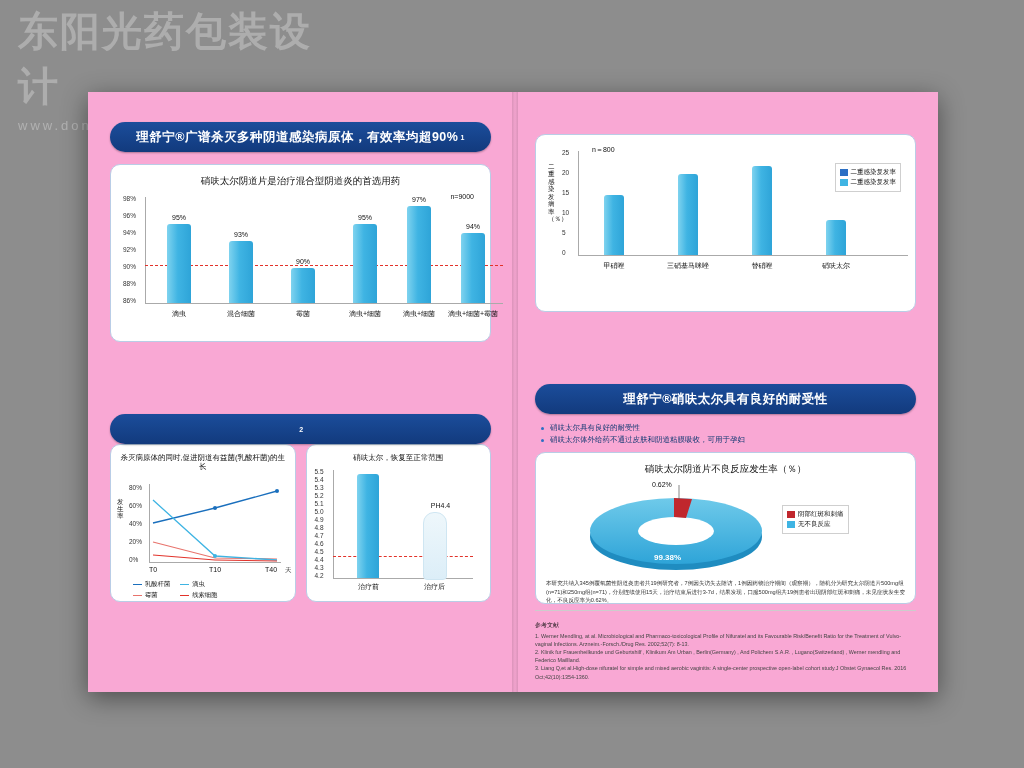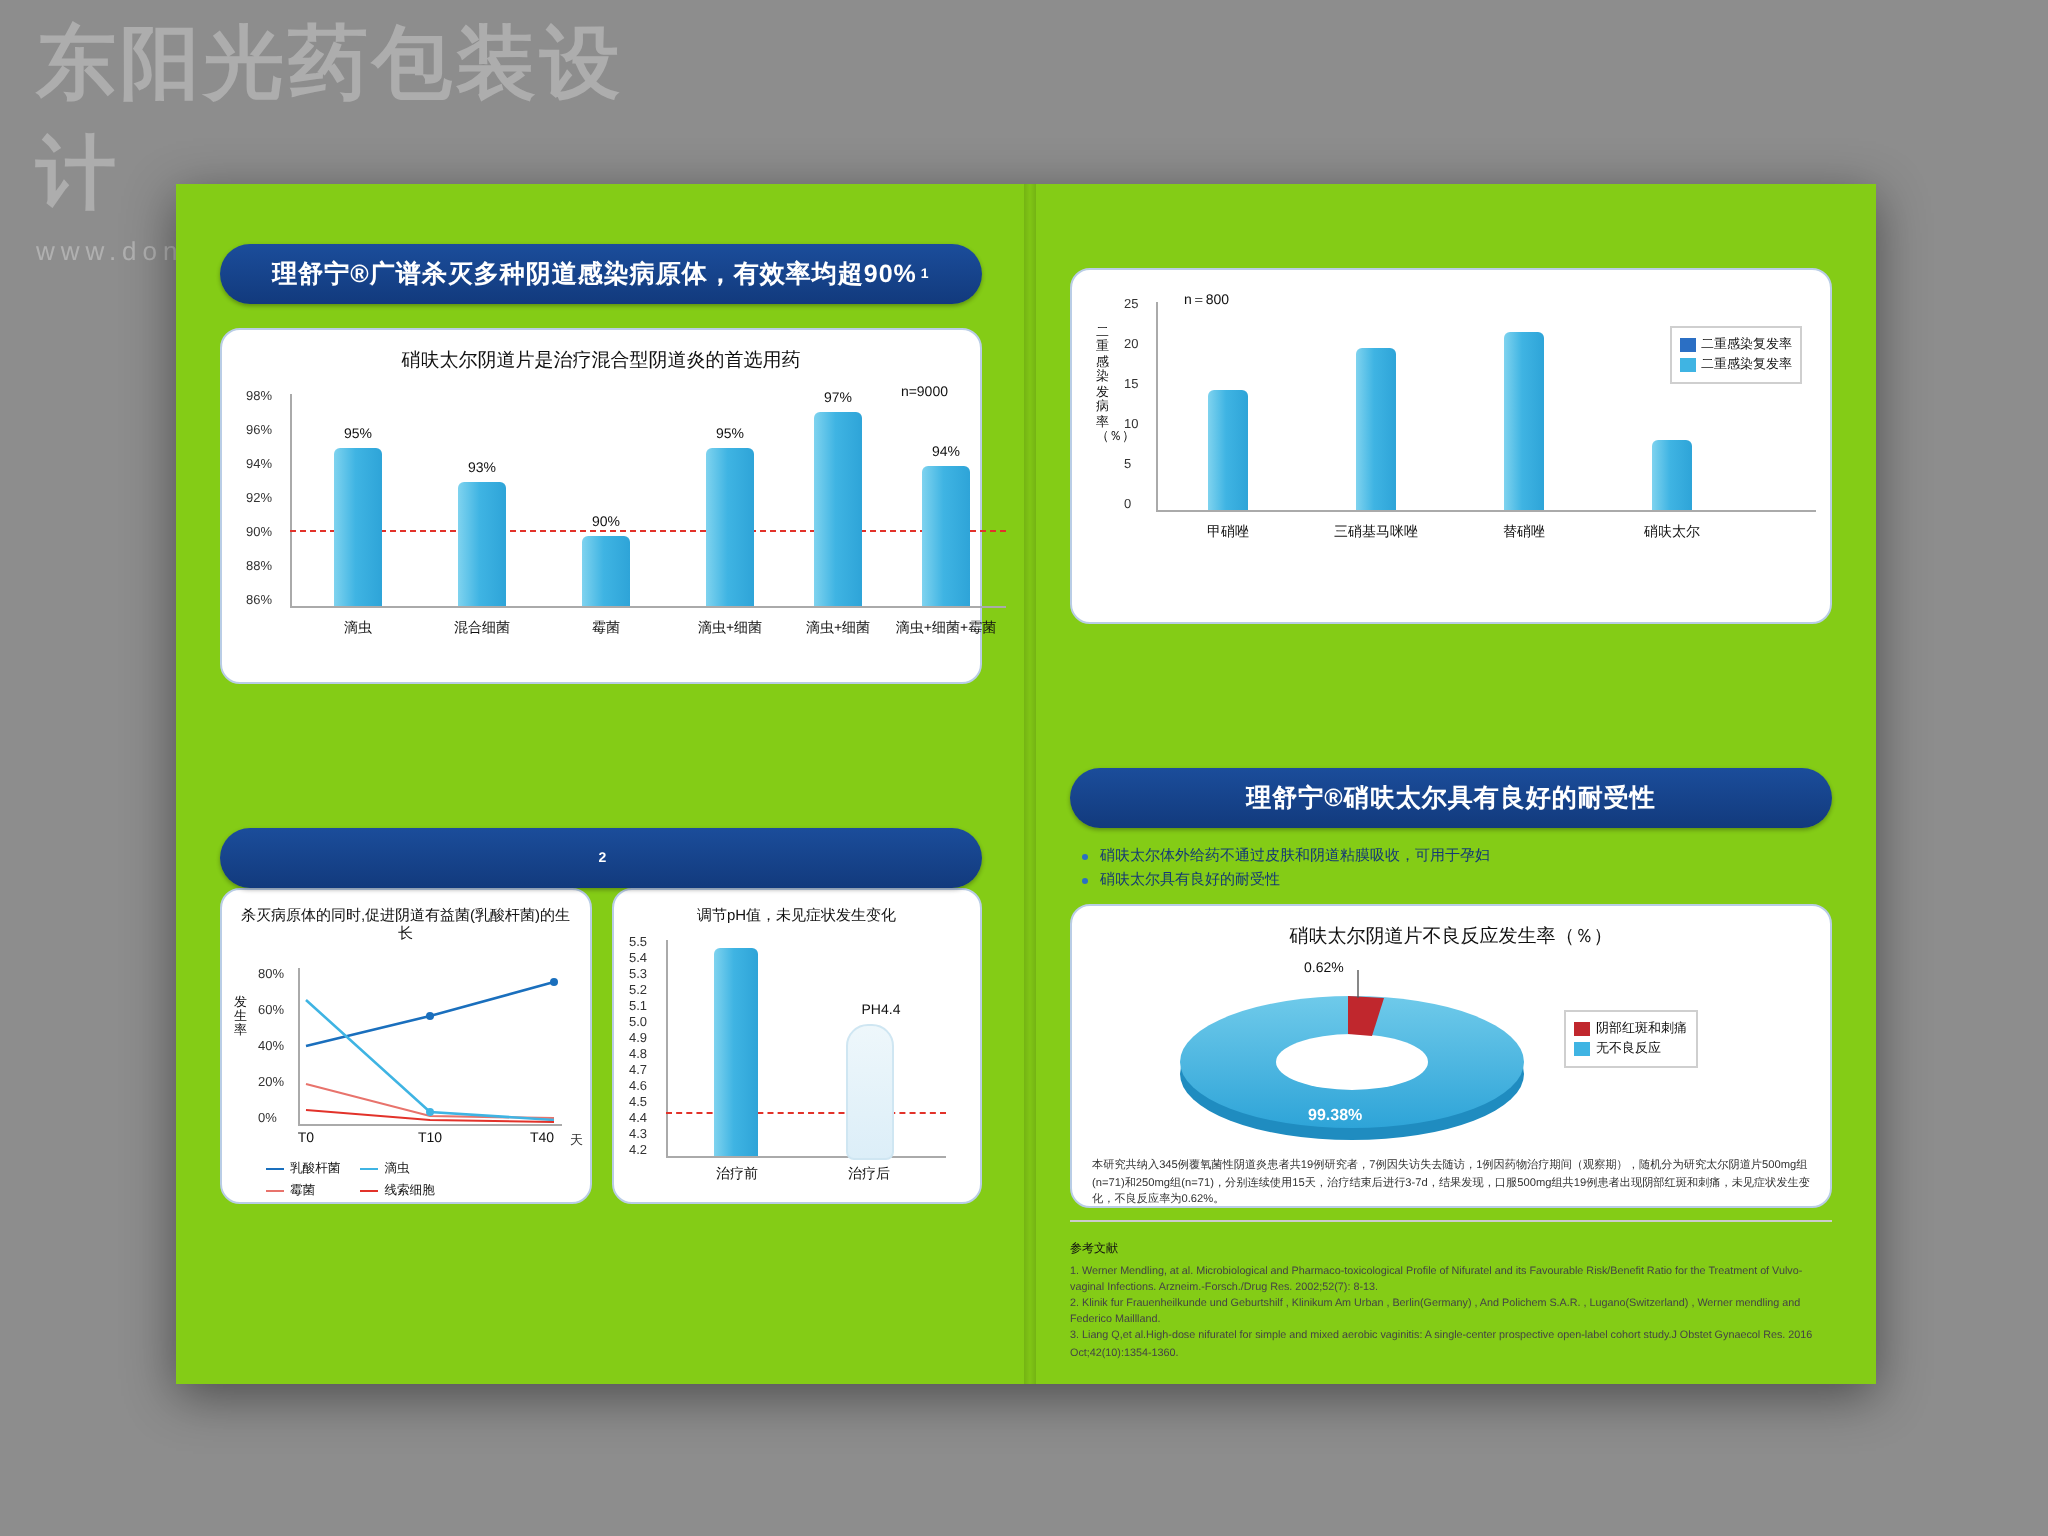--- a/index.html
+++ b/index.html
@@ -14,21 +14,21 @@
     font-size:40px;font-weight:bold;color:#c8c8c8;letter-spacing:2px;
     font-family:"DejaVu Sans", sans-serif;opacity:.55;
   }
   #watermark .wm-url{
     font-size:13px;color:#c0c0c0;letter-spacing:3px;margin-top:4px;opacity:.7;
   }
 
   
   #spread{
     position:absolute;left:88px;top:92px;width:850px;height:600px;
-    background:#84cc16;
+    background:#f9a8d4;
     box-shadow:0 6px 24px rgba(0,0,0,.45);
   }
   #spread:before{ 
     content:"";position:absolute;left:424px;top:0;width:6px;height:100%;
     background:linear-gradient(to right,rgba(0,0,0,.12),rgba(0,0,0,.03),rgba(0,0,0,.12));
   }
   .page{position:absolute;top:0;height:600px;width:425px;box-sizing:border-box;padding:30px 22px;}
   .page.left{left:0;}
   .page.right{left:425px;}
 
@@ -198,21 +198,21 @@
               <div style="display:flex;align-items:center;">
                   <span style="width:9px;height:1.5px;background:#e2322a;display:inline-block;margin-right:3px;"></span>
                   <span>线索细胞</span>
                 </div>
             </div>
           </div>
         </div>
       </div>
 
       <div class="mini" style="height:158px;">
-        <div class="mini-title">调节pH值，未见症状发生变化</div>
+        <div class="mini-title">硝呋太尔，恢复至正常范围</div>
         <div class="chart" style="height:128px;">
 
           <div class="tick-label" style="left:2px;top:2px;">5.5</div>
           <div class="tick-label" style="left:2px;top:10px;">5.4</div>
           <div class="tick-label" style="left:2px;top:18px;">5.3</div>
           <div class="tick-label" style="left:2px;top:26px;">5.2</div>
           <div class="tick-label" style="left:2px;top:34px;">5.1</div>
           <div class="tick-label" style="left:2px;top:42px;">5.0</div>
           <div class="tick-label" style="left:2px;top:50px;">4.9</div>
           <div class="tick-label" style="left:2px;top:58px;">4.8</div>
@@ -279,22 +279,22 @@
             </div>
         </div>
       </div>
     </div>
 
     <div class="banner" style="margin-top:72px;">
       <span>理舒宁®硝呋太尔具有良好的耐受性</span>
     </div>
 
     <ul class="bullets" style="padding:0;">
+      <li>硝呋太尔具有良好的耐受性</li>
       <li>硝呋太尔体外给药不通过皮肤和阴道粘膜吸收，可用于孕妇</li>
-      <li>硝呋太尔具有良好的耐受性</li>
     </ul>
 
     <div class="panel" style="height:152px;margin-top:4px;">
       <div class="panel-title">硝呋太尔阴道片不良反应发生率（％）</div>
       <div class="donut-wrap" style="height:92px;">
         <svg width="380" height="92" style="position:absolute;left:0;top:0;">
           <defs>
             <linearGradient id="dg" x1="0" y1="0" x2="0" y2="1">
               <stop offset="0%" stop-color="#6fcaea"></stop>
               <stop offset="100%" stop-color="#2ea4d8"></stop>

